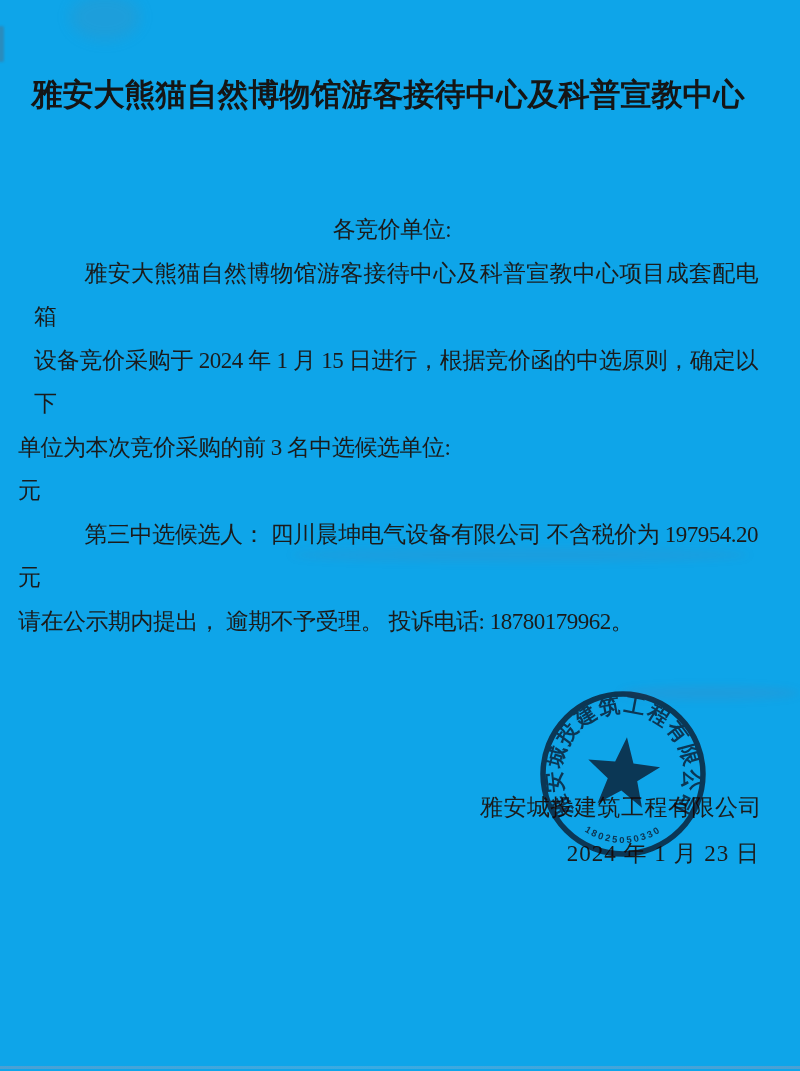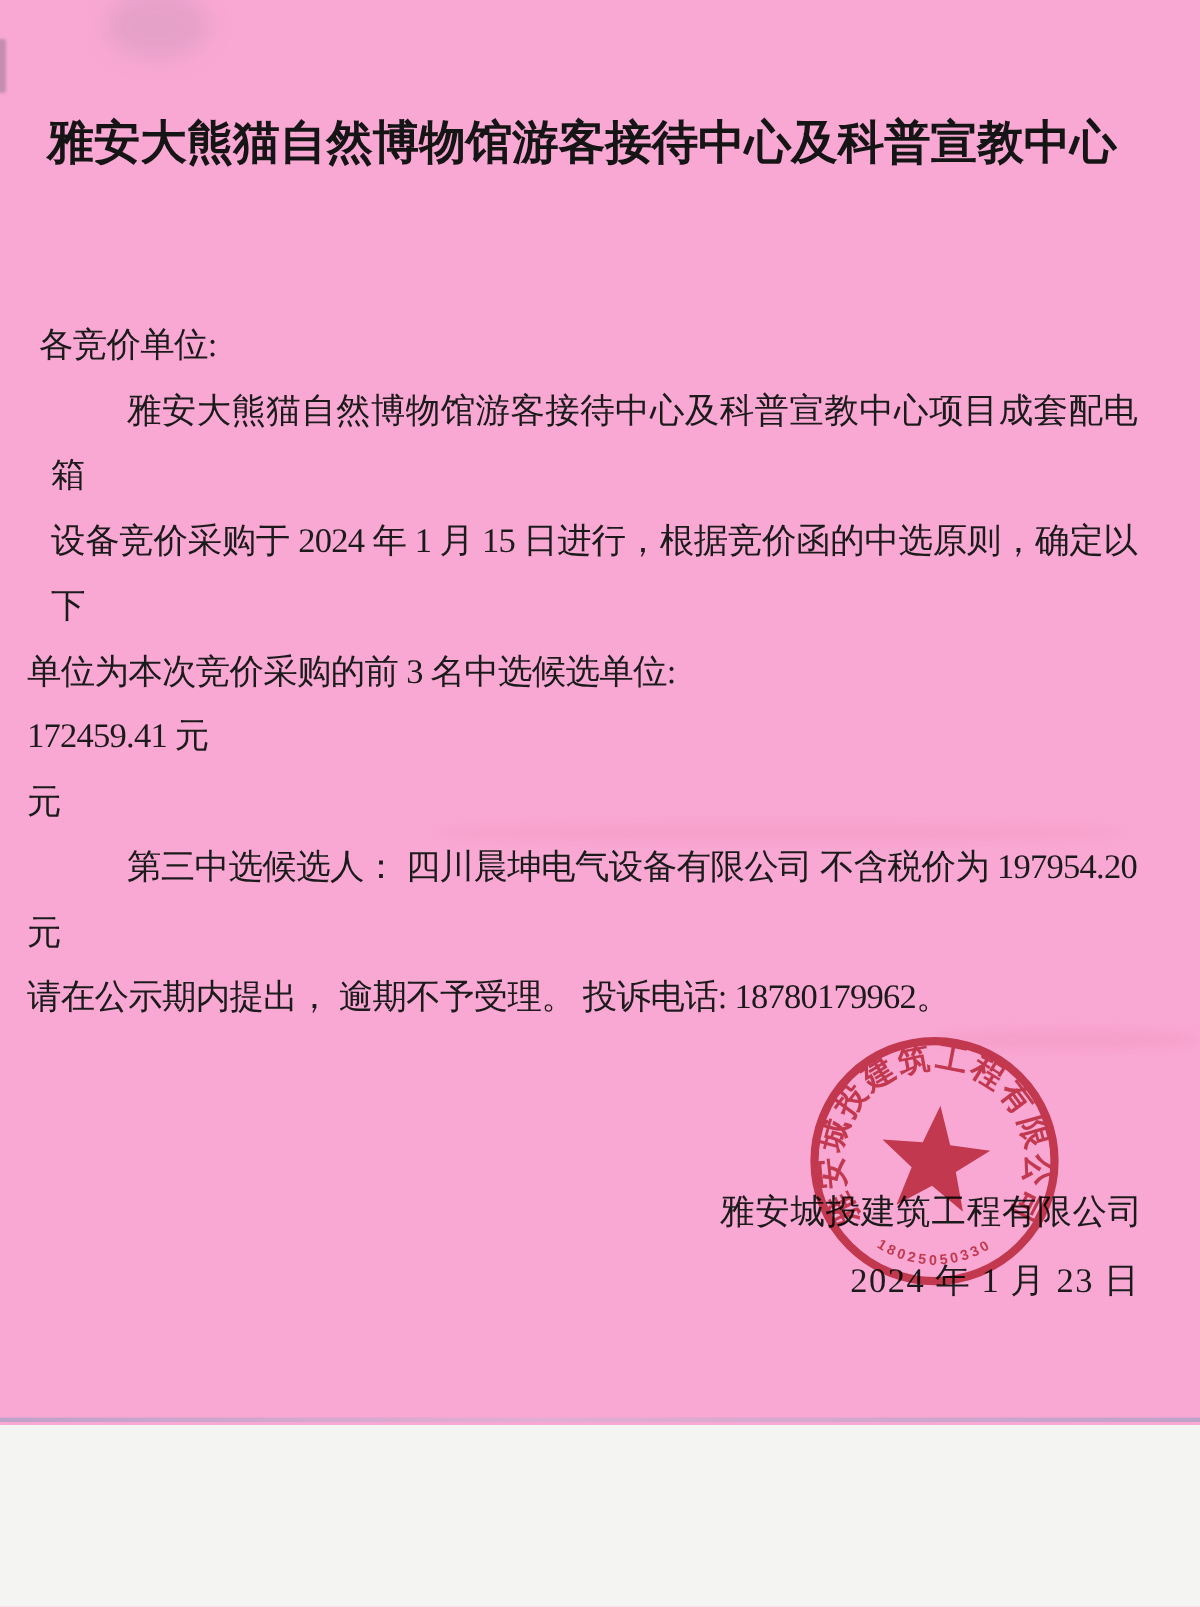--- a/index.html
+++ b/index.html
@@ -3,22 +3,22 @@
 <meta charset="utf-8">
 <style>
   html,body{margin:0;padding:0;}
   body{
     width:800px;height:1071px;
     background:#f4f4f2;
     font-family:"Liberation Serif","DejaVu Serif",serif;
   }
   .page{
     position:relative;
-    width:800px;height:950px;
-    background:#f9a8d4;
+    width:800px;height:1071px;
+    background:#0ea5e9;
     overflow:hidden;
     color:#1b1b1b;
   }
   
   .title{
     position:absolute;top:74px;left:0;width:776px;
     text-align:center;
     font-family:"Liberation Sans","DejaVu Sans",sans-serif;
     font-weight:700;
     font-size:31px;
@@ -29,21 +29,21 @@
   .body{
     position:absolute;top:208px;left:18px;width:740px;
     font-size:23px;
     line-height:43.5px;
     letter-spacing:-0.5px;
     color:#1b1b1b;
   }
   .line{white-space:normal;}
   .line.fill{text-align:justify;text-align-last:justify;margin-left:16px;}
   .line.ind{text-indent:2.2em;}
-  .line.s-ind{text-indent:0.35em;}
+  .line.s-ind{text-indent:0.35em;text-align:center;}
   
   .signature{
     position:absolute;top:792px;right:38px;
     font-size:23px;letter-spacing:0.5px;color:#1b1b1b;
   }
   .date{
     position:absolute;top:838px;right:40px;
     font-size:23px;letter-spacing:1px;color:#1b1b1b;
   }
   
@@ -87,21 +87,20 @@
 
   <div class="title">
     <div>雅安大熊猫自然博物馆游客接待中心及科普宣教中心</div>
   </div>
 
   <div class="body">
     <div class="line s-ind">各竞价单位:</div>
     <div class="line ind fill">雅安大熊猫自然博物馆游客接待中心及科普宣教中心项目成套配电箱</div>
     <div class="line fill">设备竞价采购于 2024 年 1 月 15 日进行，根据竞价函的中选原则，确定以下</div>
     <div class="line">单位为本次竞价采购的前 3 名中选候选单位:</div>
-    <div class="line">172459.41 元</div>
     <div class="line">元</div>
     <div class="line ind fill">第三中选候选人： 四川晨坤电气设备有限公司  不含税价为 197954.20</div>
     <div class="line">元</div>
     <div class="line">请在公示期内提出， 逾期不予受理。 投诉电话: 18780179962。</div>
   </div>
 
   <div class="signature">雅安城投建筑工程有限公司</div>
   <div class="date">2024 年 1 月 23 日</div>
 
   <svg class="stamp" viewBox="0 0 180 180" width="180" height="180" xmlns="http://www.w3.org/2000/svg">

